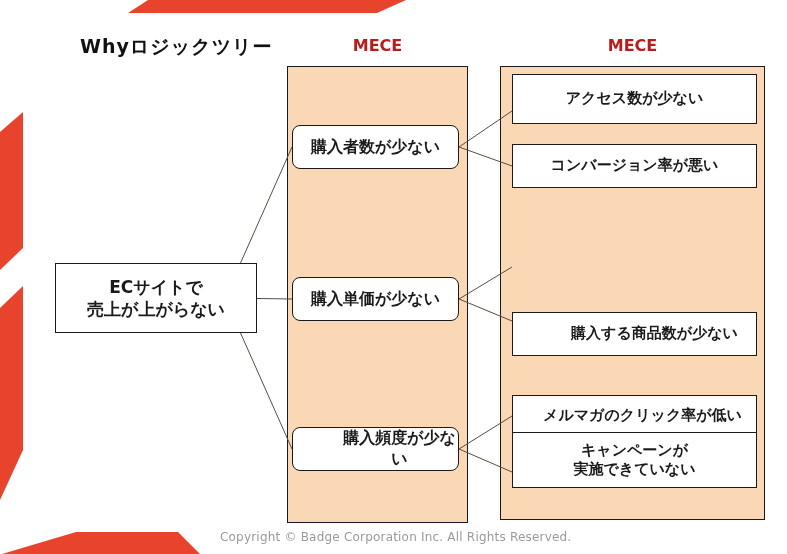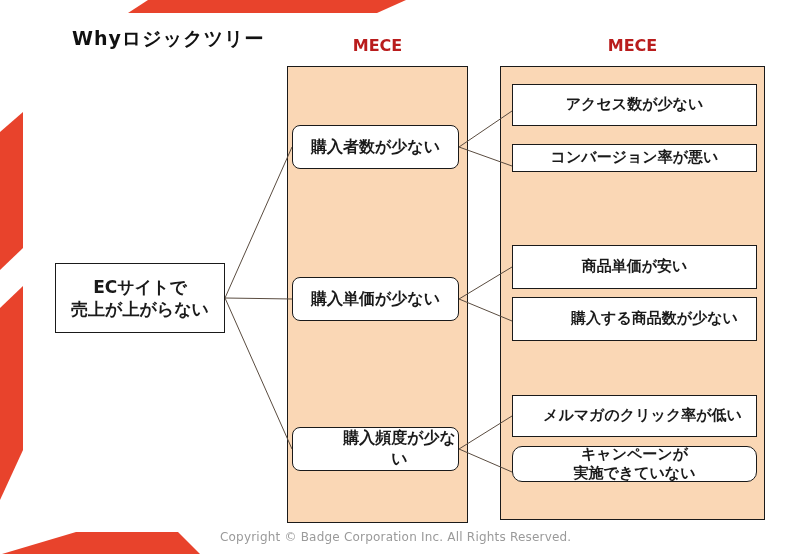--- a/index.html
+++ b/index.html
@@ -6,21 +6,21 @@
   .page{
     position:relative;
     width:787px;height:554px;
     background:#ffffff;
     overflow:hidden;
     font-family:"DejaVu Sans","Liberation Sans",sans-serif;
     color:#1a1a1a;
   }
   .decor-svg{position:absolute;left:0;top:0;width:787px;height:554px;}
   .title{
-    position:absolute;left:64px;top:18px;margin:8px;
+    position:absolute;left:64px;top:18px;margin:16px;
     font-size:19px;font-weight:bold;letter-spacing:1px;color:#111;
   }
   .mece{
     position:absolute;top:36px;
     font-size:16px;font-weight:bold;text-align:center;color:#b91c1c;
   }
   .mece-1{left:287px;width:181px;}
   .mece-2{left:500px;width:265px;}
   .panel{
     position:absolute;
@@ -34,32 +34,32 @@
     position:absolute;
     background:#ffffff;
     border:1px solid #1a1a1a;
     box-sizing:border-box;
     display:flex;align-items:center;justify-content:center;
     text-align:center;
     font-weight:bold;
     white-space:pre-line;
     line-height:1.3;
   }
-  .node-root{left:55px;top:263px;width:170px;height:70px;font-size:17px;}
+  .node-root{left:55px;top:263px;width:202px;height:70px;font-size:17px;}
   .node-mid{left:292px;width:167px;height:44px;font-size:16px;border-radius:8px;}
   .node-mid-1{top:125px;}
   .node-mid-2{top:277px;}
   .node-mid-3{top:427px;padding-left:48px;}
   .node-leaf{left:512px;width:245px;font-size:15px;}
-  .node-leaf-1{top:84px;height:42px;}
-  .node-leaf-2{top:144px;height:28px;}
+  .node-leaf-1{top:74px;height:50px;}
+  .node-leaf-2{top:144px;height:44px;}
   .node-leaf-3{top:245px;height:44px;}
-  .node-leaf-4{top:297px;height:44px;padding-left:40px;}
+  .node-leaf-4{top:312px;height:44px;padding-left:40px;}
   .node-leaf-5{top:395px;height:42px;padding-left:16px;}
-  .node-leaf-6{top:446px;height:36px;border-radius:10px;}
+  .node-leaf-6{top:432px;height:56px;}
   .footer{
     position:absolute;left:220px;top:530px;
     font-size:12px;color:#9a9a9a;letter-spacing:0.2px;
   }
 </style>
 </head>
 <body>
 
 <div class="page">
 
@@ -95,21 +95,20 @@
 
   <div class="node node-root">ECサイトで
 売上が上がらない</div>
 
   <div class="node node-mid node-mid-1">購入者数が少ない</div>
   <div class="node node-mid node-mid-2">購入単価が少ない</div>
   <div class="node node-mid node-mid-3">購入頻度が少ない</div>
 
   <div class="node node-leaf node-leaf-1">アクセス数が少ない</div>
   <div class="node node-leaf node-leaf-2">コンバージョン率が悪い</div>
-  <div class="node node-leaf node-leaf-3">商品単価が安い</div>
   <div class="node node-leaf node-leaf-4">購入する商品数が少ない</div>
   <div class="node node-leaf node-leaf-5">メルマガのクリック率が低い</div>
   <div class="node node-leaf node-leaf-6">キャンペーンが
 実施できていない</div>
 
   <div class="footer">Copyright © Badge Corporation Inc. All Rights Reserved.</div>
 
 </div>
 
 </body></html>

